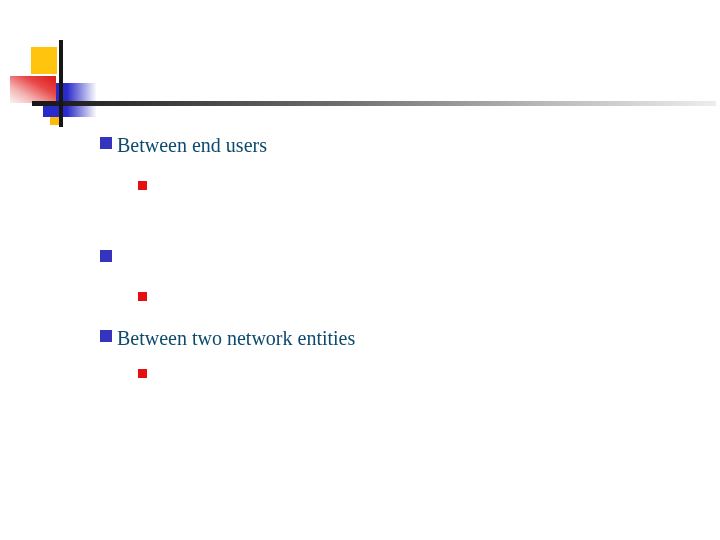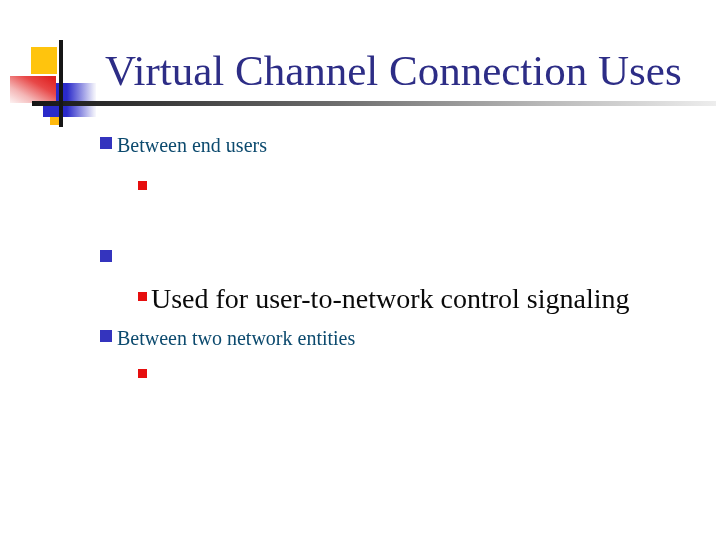--- a/index.html
+++ b/index.html
@@ -111,32 +111,28 @@
 
 <div class="slide">
 
   <div class="deco-yellow"></div>
   <div class="deco-yellow-sliver"></div>
   <div class="deco-blue"></div>
   <div class="deco-red"></div>
   <div class="title-underline"></div>
   <div class="deco-vline"></div>
 
-  <h1 class="slide-title">Virtual Channel Connection Uses</h1>
 
   <div class="l1-marker" style="top:137px"></div>
   <div class="l1-text" style="top:127px">Between end users</div>
 
   <div class="l2-marker" style="top:181px"></div>
 
   <div class="l1-marker" style="top:250px"></div>
 
   <div class="l2-marker" style="top:292px"></div>
-  <div class="l2-text" style="top:284px">
-    <div>Used for user-to-network control signaling</div>
-  </div>
 
   <div class="l1-marker" style="top:330px"></div>
   <div class="l1-text" style="top:320px">Between two network entities</div>
 
   <div class="l2-marker" style="top:369px"></div>
 
 </div>
 
 </body></html>

